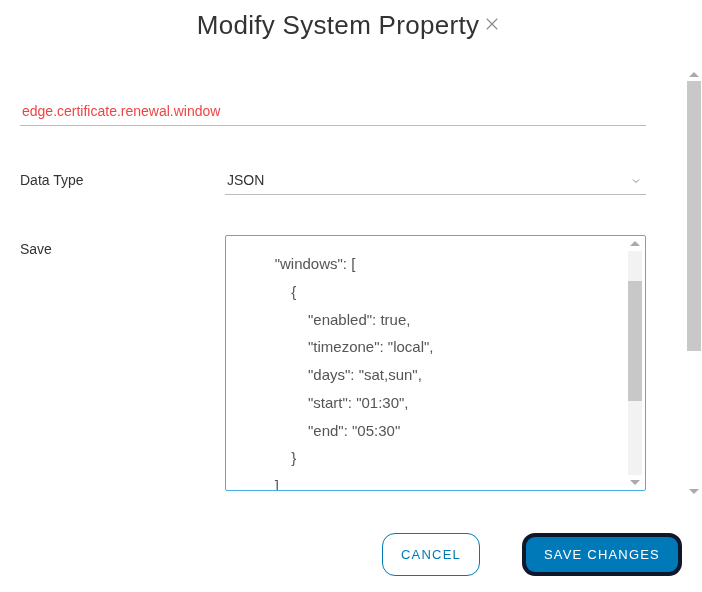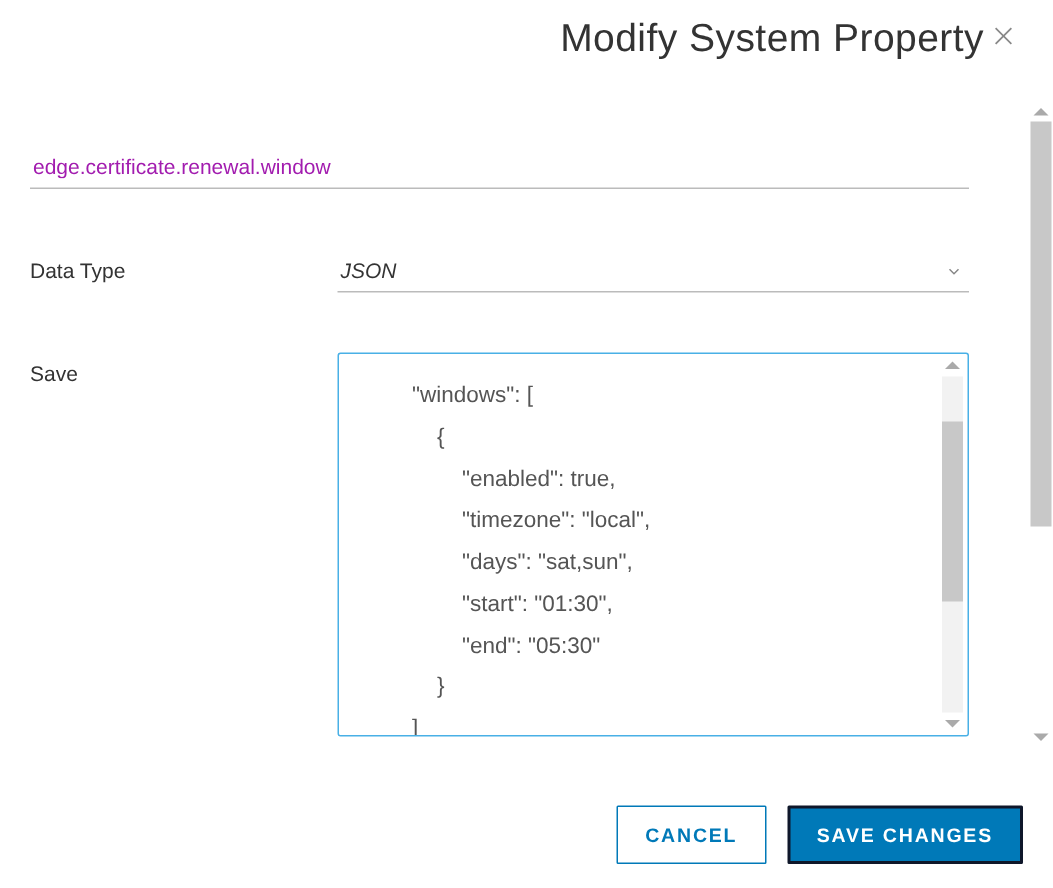--- a/index.html
+++ b/index.html
@@ -13,21 +13,21 @@
     height: 592px;
     position: relative;
   }
   .dialog {
     padding: 0 20px 20px 20px;
     position: relative;
     height: 100%;
   }
   .header {
     display: flex;
-    justify-content: flex-end;
+    justify-content: center;
     align-items: center;
     padding: 10px 0 8px 0;
   }
   .title {
     font-size: 26px;
     font-weight: 300;
     color: #333;
     letter-spacing: 0.3px;
   }
   .close-btn {
@@ -62,32 +62,31 @@
     flex-shrink: 0;
   }
   .label .req { color: #333; }
   .field { flex: 1; }
   .text-input {
     width: 100%;
     border: none;
     border-bottom: 1px solid #bbb;
     padding: 6px 2px;
     font-size: 14px;
-    color: #a21caf;
+    color: #ef4444;
     background: transparent;
     outline: none;
   }
   .select-wrap {
     position: relative;
     border-bottom: 1px solid #bbb;
     padding: 6px 2px;
     font-size: 14px;
     color: #333;
     cursor: pointer;
-    font-style: italic;
   }
   .select-chevron {
     position: absolute;
     right: 4px;
     top: 8px;
     color: #888;
   }
   .select-chevron svg { width: 12px; height: 12px; }
   .textarea-wrap {
     position: relative;
@@ -152,35 +151,36 @@
   .footer {
     position: absolute;
     bottom: 16px;
     right: 20px;
     display: flex;
     gap: 14px;
   }
   .btn {
     font-size: 13px;
     letter-spacing: 1.2px;
-    font-weight: 700;
+    font-weight: 400;
     padding: 10px 18px;
-    border-radius: 1px;
+    border-radius: 13px;
     cursor: pointer;
     text-transform: uppercase;
   }
   .btn-cancel {
     background: #fff;
     color: #0079b8;
     border: 1px solid #0079b8;
   }
   .btn-primary {
     background: #0079b8;
     color: #fff;
-    border: 2px solid #0f172a;
+    border: 4px solid #0f172a;
+    margin-left: 28px;
   }
 </style>
 </head>
 <body>
 
 <div class="dialog">
 
   <div class="header">
     <div class="title">Modify System Property</div>
     <button class="close-btn">

